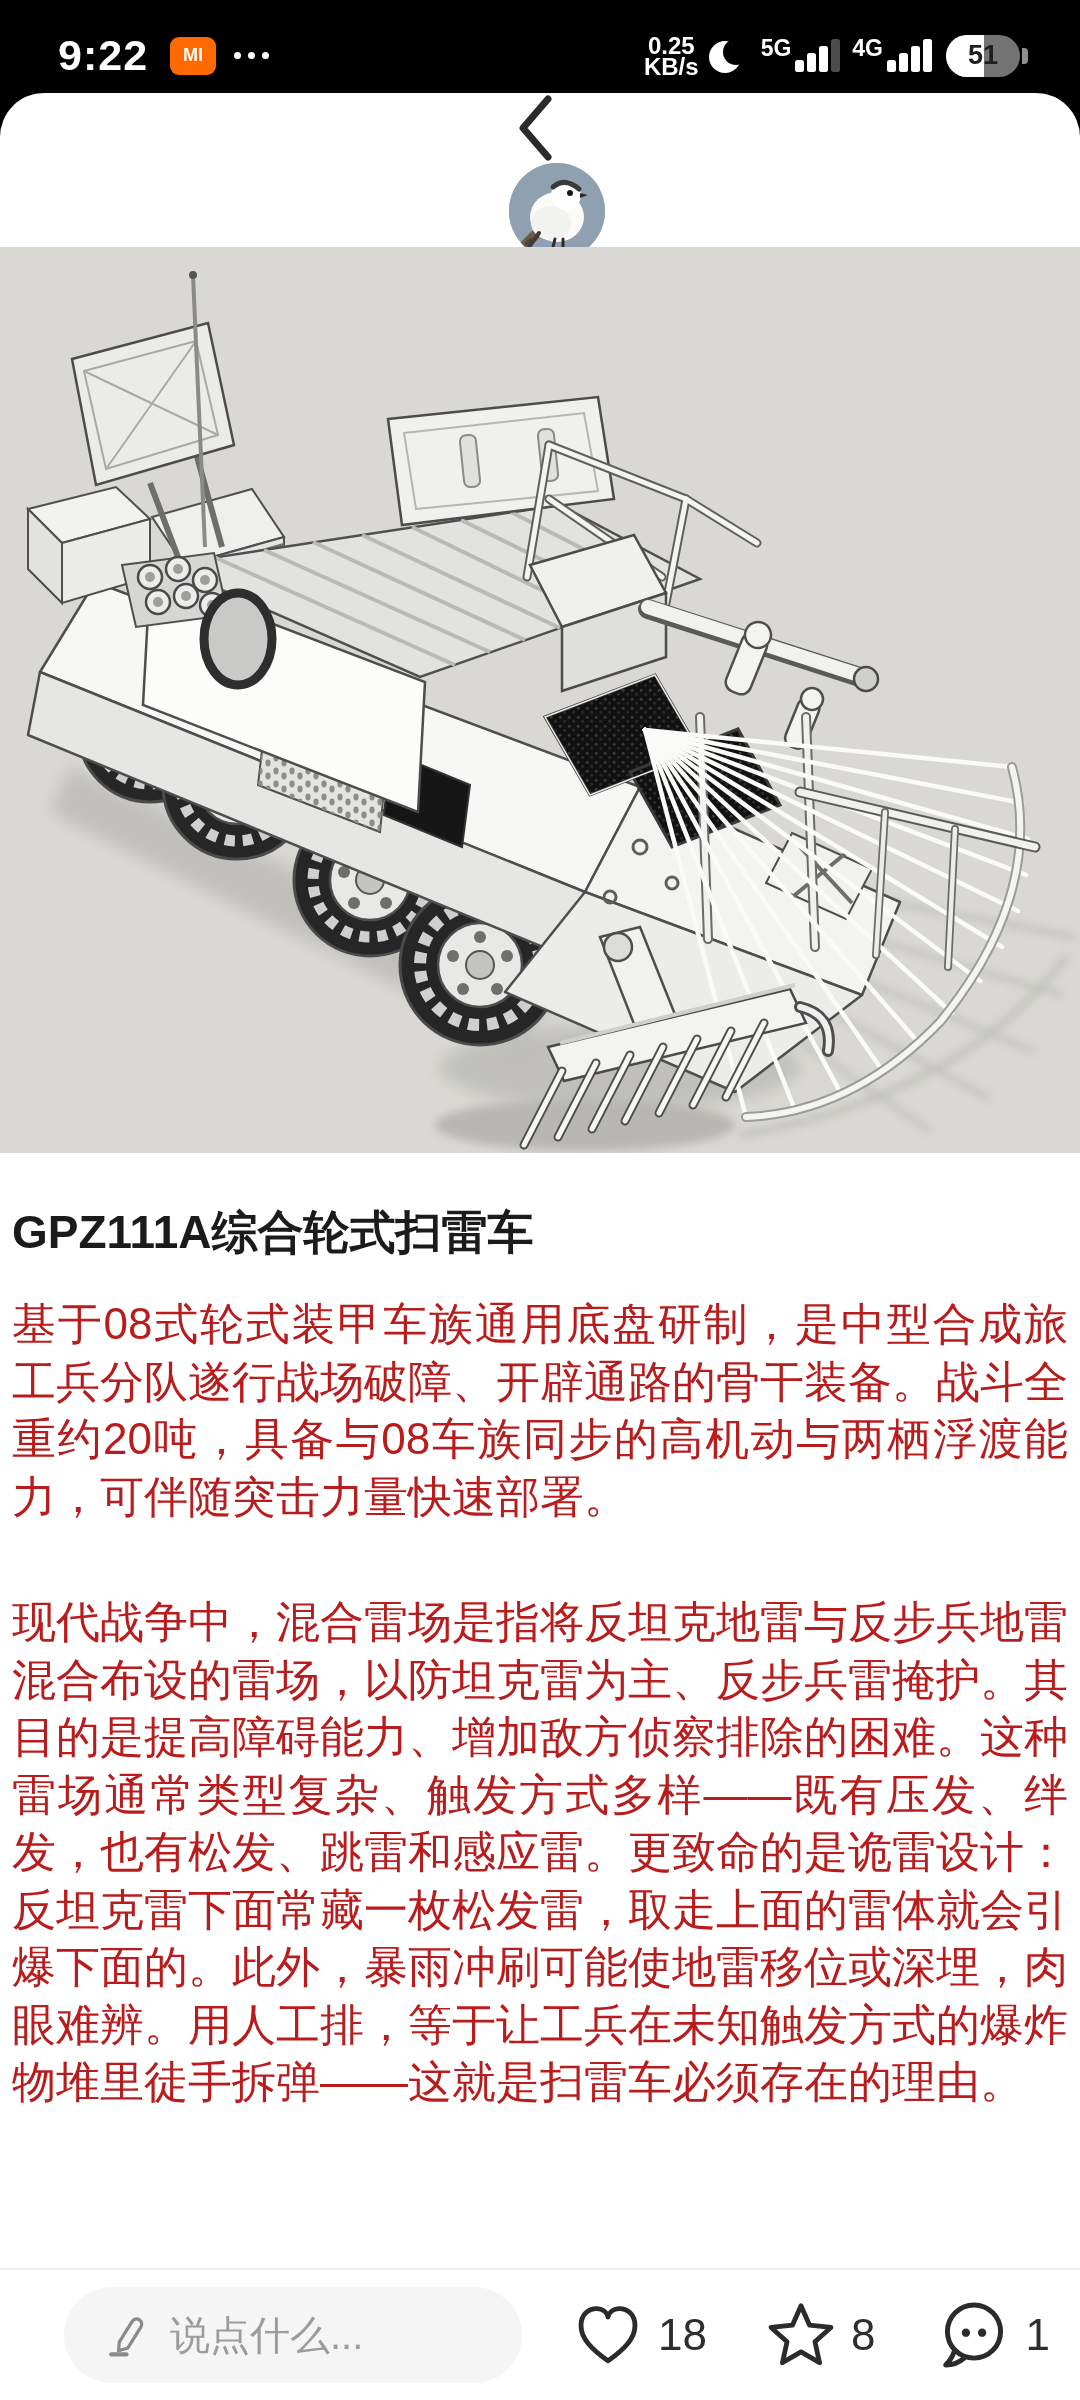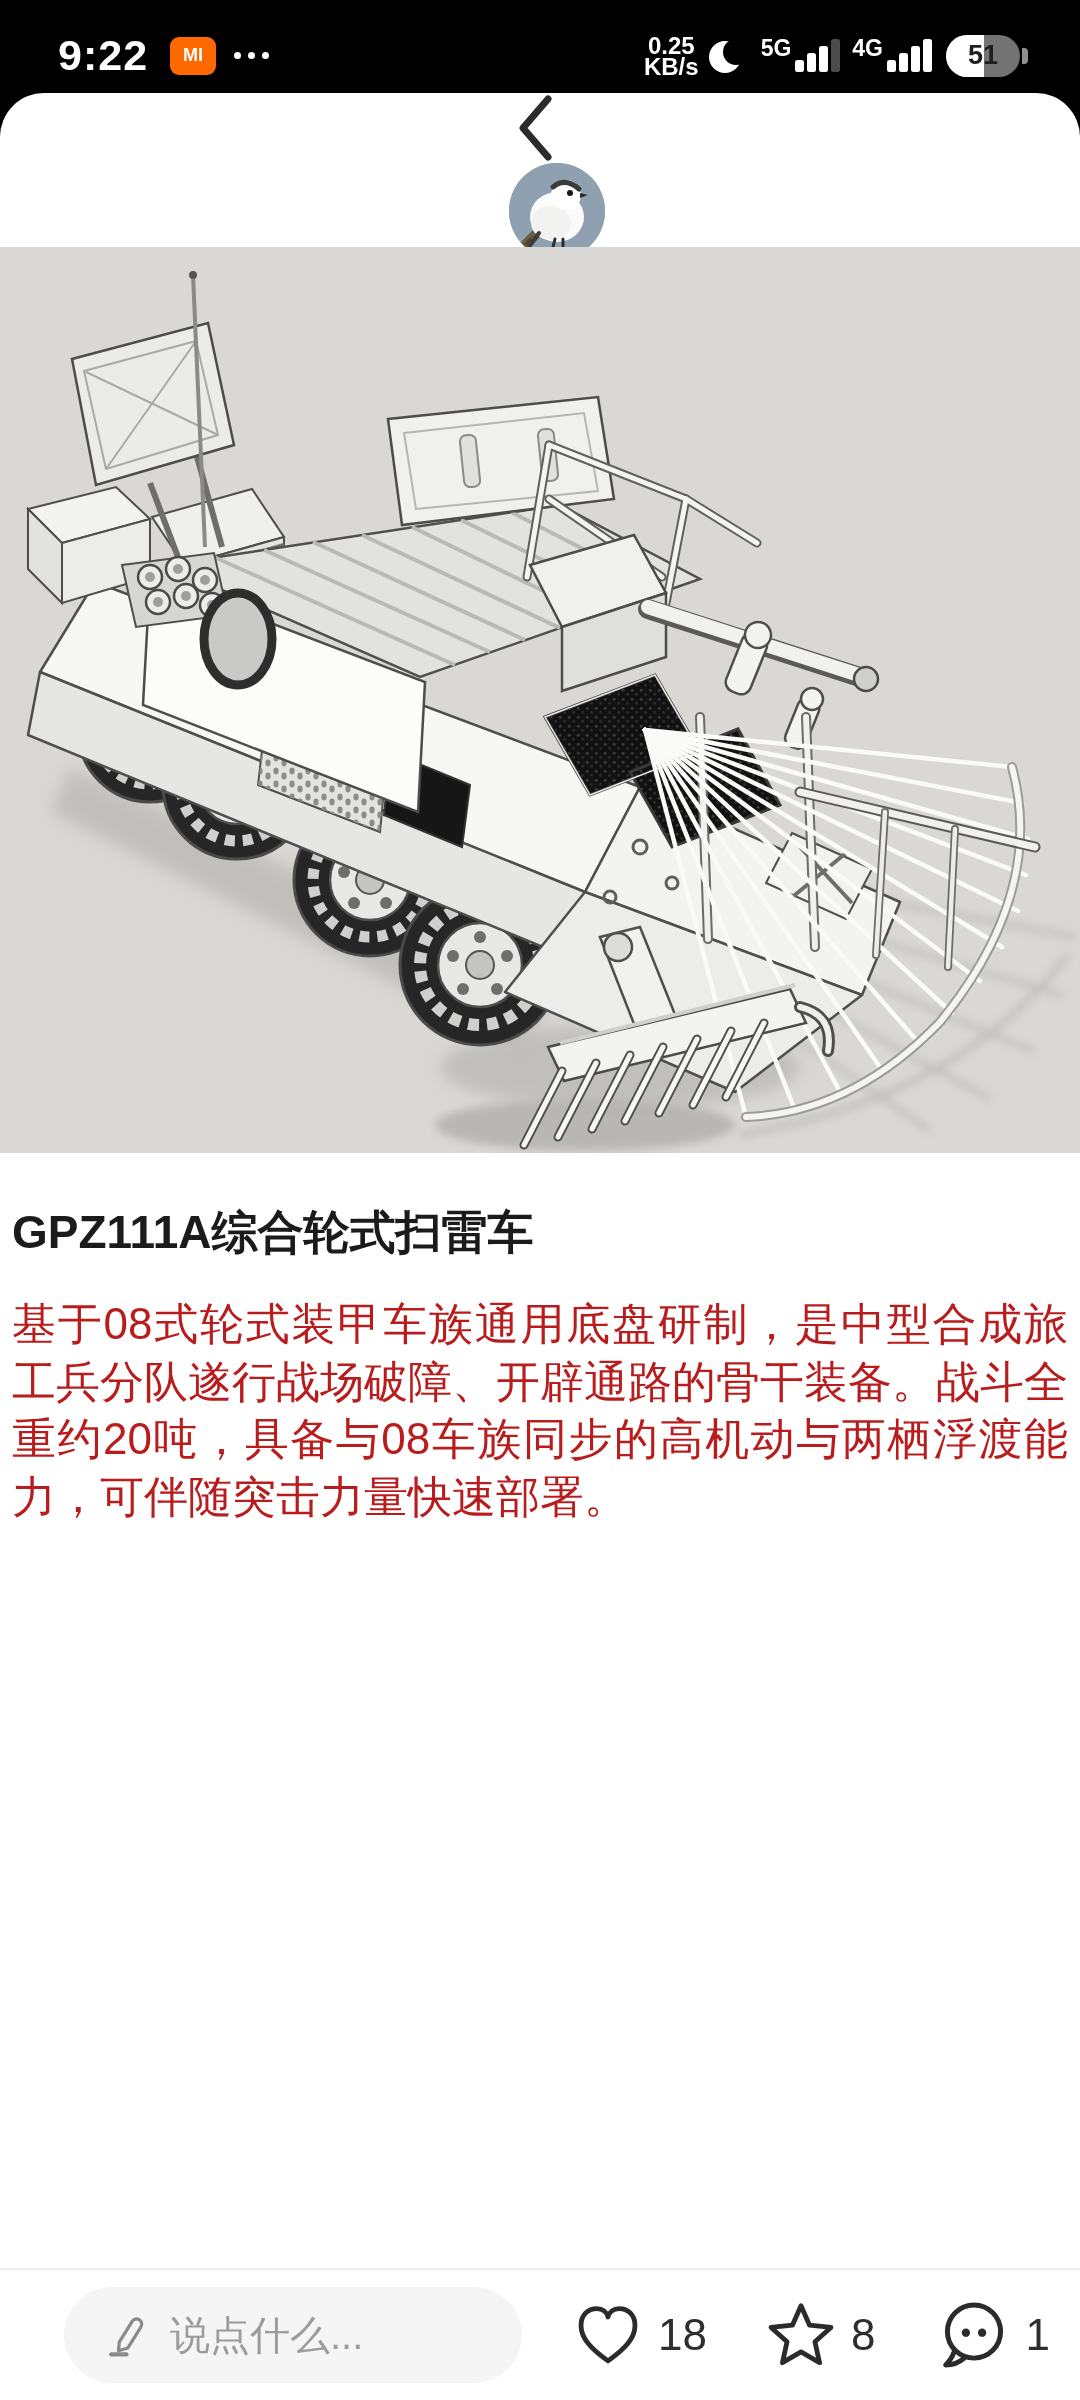--- a/index.html
+++ b/index.html
@@ -437,20 +437,21 @@
         <line x1="764" y1="776" x2="726" y2="850"></line>
       </g>
       <path d="M800 760 q 34 8 28 44" fill="none" stroke="#4e4e4e" stroke-width="12" stroke-linecap="round"></path>
       <path d="M800 760 q 34 8 28 44" fill="none" stroke="#efefed" stroke-width="6" stroke-linecap="round"></path>
     </svg>
   </div>
 
   <div class="post-body">
     <h1 class="post-title">GPZ111A综合轮式扫雷车</h1>
     <p class="para">基于08式轮式装甲车族通用底盘研制，是中型合成旅工兵分队遂行战场破障、开辟通路的骨干装备。战斗全重约20吨，具备与08车族同步的高机动与两栖浮渡能力，可伴随突击力量快速部署。</p>
+    <p class="para second">现代战争中，混合雷场是指将反坦克地雷与反步兵地雷混合布设的雷场，以防坦克雷为主、反步兵雷掩护。其目的是提高障碍能力、增加敌方侦察排除的困难。这种雷场通常类型复杂、触发方式多样——既有压发、绊发，也有松发、跳雷和感应雷。更致命的是诡雷设计：反坦克雷下面常藏一枚松发雷，取走上面的雷体就会引爆下面的。此外，暴雨冲刷可能使地雷移位或深埋，肉眼难辨。用人工排，等于让工兵在未知触发方式的爆炸物堆里徒手拆弹——这就是扫雷车必须存在的理由。</p>
   </div>
 
   <div class="action-bar">
     <div class="comment-pill">
       <svg width="46" height="46" viewBox="0 0 64 64">
         <path d="M24 42 L42 13 a7 7 0 0 1 10-2 a7 7 0 0 1 2 10 L36 50 L23 54 Z" fill="none" stroke="#8a8a8a" stroke-width="4.5" stroke-linejoin="round"></path>
         <line x1="13" y1="59" x2="34" y2="59" stroke="#8a8a8a" stroke-width="6" stroke-linecap="round"></line>
       </svg>
       <span class="comment-placeholder">说点什么...</span>
     </div>

